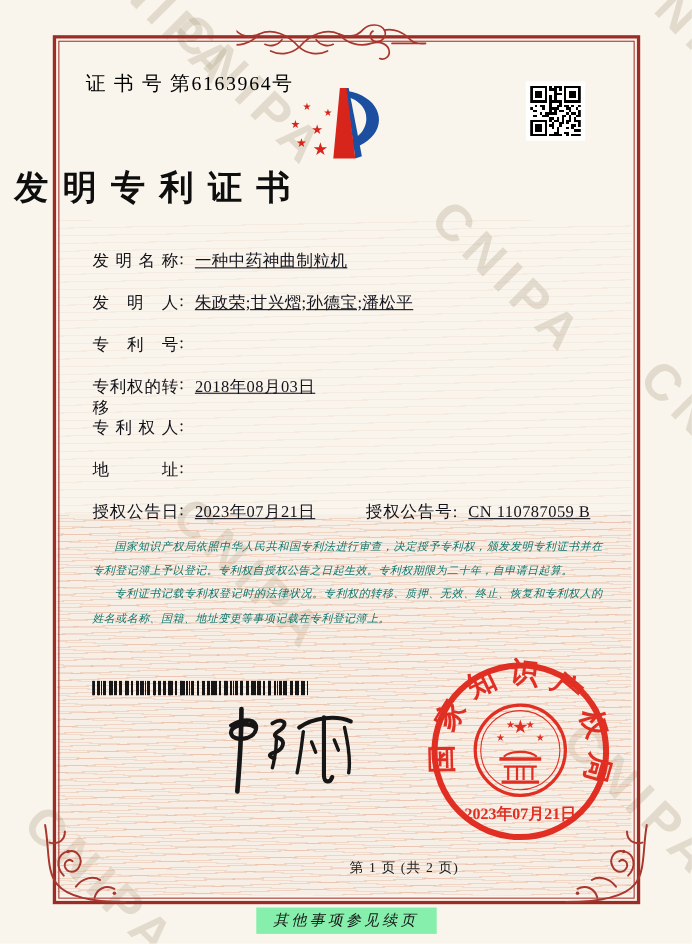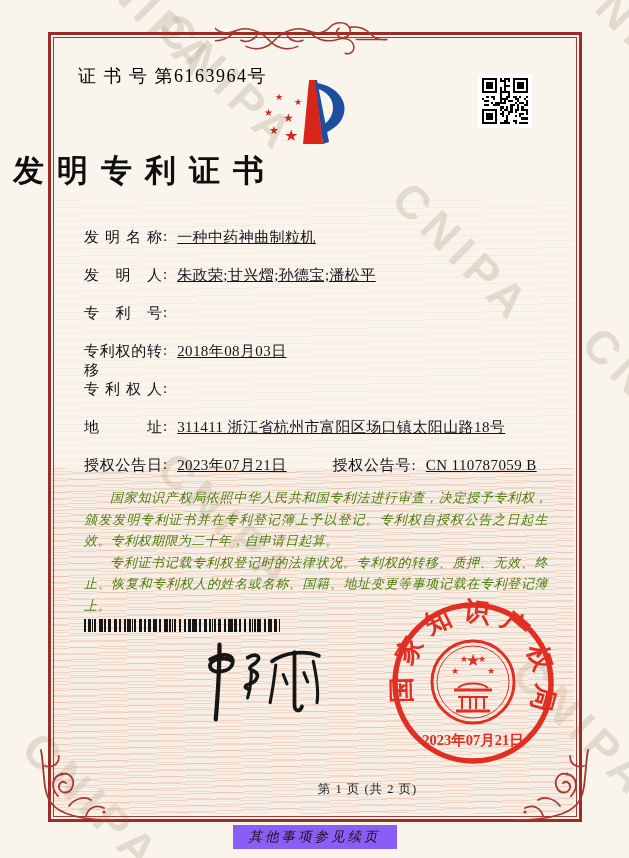--- a/index.html
+++ b/index.html
@@ -63,22 +63,22 @@
   .flabel{
     display:inline-block; width:78px; flex:0 0 78px;
     text-align:justify; text-align-last:justify; color:#101018;
   }
   .fcolon{ margin:0 10px 0 1px; }
   .fvalue{ letter-spacing:.4px; white-space:nowrap;text-decoration:underline; }
   .fpair2{ display:flex; align-items:baseline; margin-left:46px; }
 
   .paras{
     position:absolute; left:84px; top:487px; width:464px;
-    font-size:13px; line-height:21.5px; text-align:justify;
-    font-style:italic; color:#4d7c0f; letter-spacing:.4px;
+    font-size:10px; line-height:21.5px; text-align:justify;
+    font-style:italic; color:#0f766e; letter-spacing:.4px;
   }
   .paras p{ margin:0; text-indent:2em; }
 
   .barcode{
     position:absolute; left:84px; top:619px; width:196px; height:13px;
     background-image:
       repeating-linear-gradient(90deg,#161616 0 2px,transparent 2px 5px),
       repeating-linear-gradient(90deg,#161616 0 1px,transparent 1px 8px),
       repeating-linear-gradient(90deg,transparent 0 4px,#161616 4px 6px,transparent 6px 13px);
   }
@@ -89,21 +89,21 @@
   }
   .signature{ position:absolute; left:182px; top:638px; }
   .seal{ position:absolute; left:388px; top:598px; opacity:.95; }
 
   .page-num{
     position:absolute; left:12px; top:781px; width:100%;
     text-align:center; font-size:12.5px; color:#1c1c1c; letter-spacing:1px;padding-left:41px;
   }
   .bottom-note{
     position:absolute; left:50%; transform:translateX(-50%); top:825px;
-    background:#8b5cf6; padding:3px 16px; font-size:13.5px;
+    background:#86efac; padding:3px 16px; font-size:13.5px;
     font-style:italic; letter-spacing:3px; color:#161616; white-space:nowrap;
   }
 </style>
 </head>
 <body>
 
 <div class="page">
 
   <div class="wm" style="left:140px; top:55px">CNIPA</div>
   <div class="wm" style="left:375px; top:225px">CNIPA</div>
@@ -325,21 +325,20 @@
         <span class="fcolon">:</span>
       <span class="fvalue">2018年08月03日</span>
     </div>
     <div class="frow">
       <span class="flabel">专利权人</span>
         <span class="fcolon">:</span>
     </div>
     <div class="frow">
       <span class="flabel">地址</span>
         <span class="fcolon">:</span>
-      <span class="fvalue">311411 浙江省杭州市富阳区场口镇太阳山路18号</span>
     </div>
     <div class="frow">
       <span class="flabel">授权公告日</span>
         <span class="fcolon">:</span>
       <span class="fvalue">2023年07月21日</span>
       <span class="fpair2">
         <span class="flabel">授权公告号</span>
           <span class="fcolon">:</span>
         <span class="fvalue">CN 110787059 B</span>
       </span>

